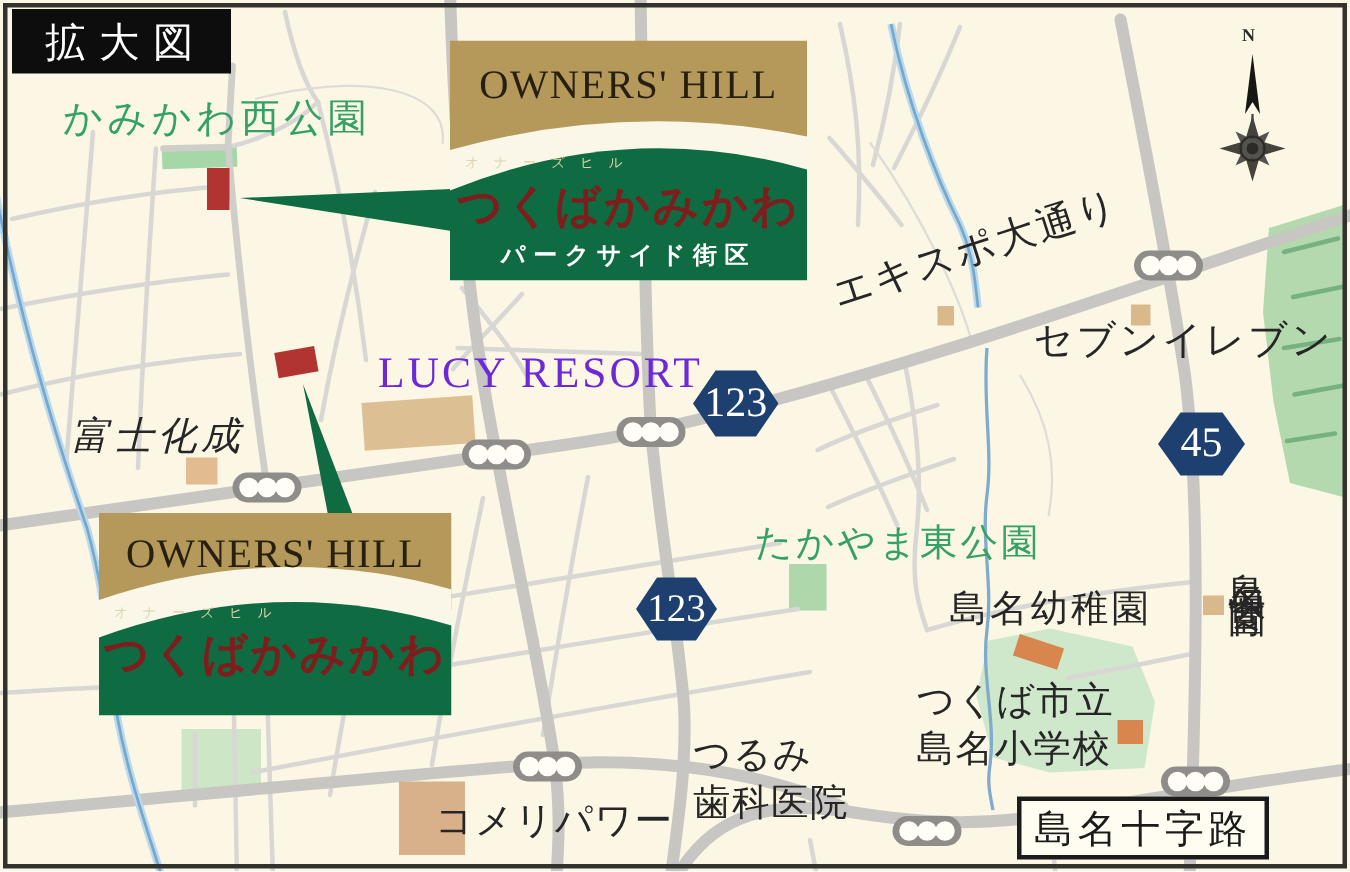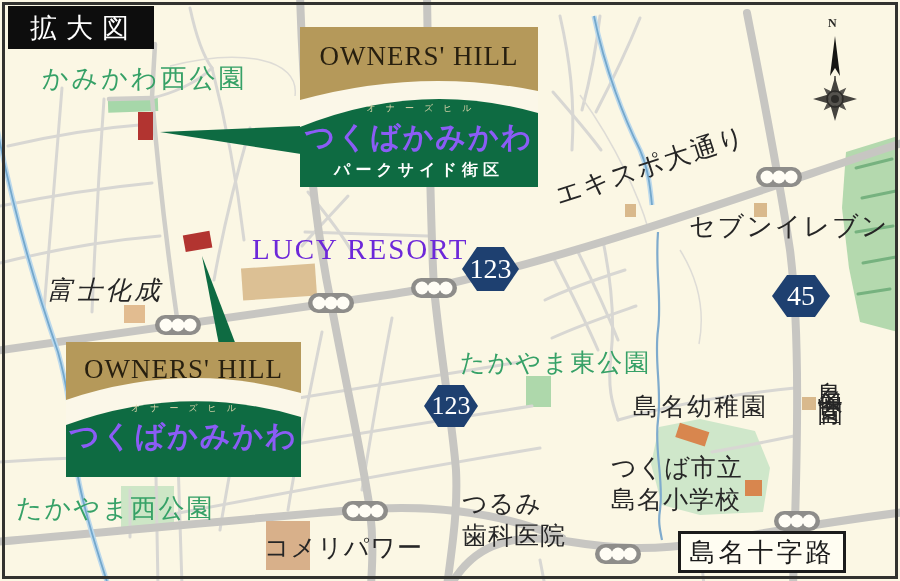--- a/index.html
+++ b/index.html
@@ -14,24 +14,24 @@
              color:#fff;font-size:27px;letter-spacing:9px;display:flex;align-items:center;
              justify-content:center;padding-left:6px;z-index:30;}
   .cross-box{position:absolute;left:678px;top:531px;width:162px;height:36px;background:#fffdf2;
              border:3px solid #1b1b1b;color:#1b1b1b;font-size:26px;letter-spacing:3px;
              display:flex;align-items:center;justify-content:center;z-index:30;}
   
   .badge{position:absolute;z-index:25;}
   .badge svg{position:absolute;left:0;top:0;}
   .badge .brand{position:absolute;left:0;width:100%;text-align:center;color:#271f0f;
                 font-size:27px;letter-spacing:1px;}
-  .badge .furi{position:absolute;left:0;width:100%;text-align:center;color:#ddd5ab;
+  .badge .furi{position:absolute;left:0;width:100%;text-align:left;color:#ddd5ab;
                font-size:9px;letter-spacing:10px;padding-left:10px;box-sizing:border-box;
                font-family:Liberation Serif, serif;}
-  .badge .name{position:absolute;left:0;width:100%;text-align:center;color:#8b5cf6;
+  .badge .name{position:absolute;left:0;width:100%;text-align:center;color:#7f1d1d;
                font-size:30px;font-weight:bold;letter-spacing:2px;
                font-family:"Liberation Sans","DejaVu Sans",sans-serif;}
   .badge .dist{position:absolute;left:0;width:100%;text-align:center;color:#ffffff;
                font-size:16px;font-weight:bold;letter-spacing:5px;
                font-family:"Liberation Sans","DejaVu Sans",sans-serif;}
   
   .route{position:absolute;z-index:20;}
   .route svg{position:absolute;left:0;top:0;}
   .route .num{position:absolute;left:0;top:0;width:100%;height:100%;display:flex;
               align-items:center;justify-content:center;color:#ffffff;font-size:28px;}
@@ -246,30 +246,29 @@
         <polygon points="0,22 15,1 43,1 58,22 43,43 15,43" fill="#1e4070"></polygon>
       </svg>
     <div class="num">45</div>
   </div>
 
   <div class="lbl green" style="left:42px;top:64px;font-size:26px;letter-spacing:3px;">かみかわ西公園</div>
   <div class="lbl" style="left:252px;top:233px;font-size:29px;letter-spacing:2px;color:#6d28d9;">LUCY RESORT</div>
   <div class="lbl" style="left:556px;top:182px;font-size:26px;letter-spacing:2px;transform:rotate(-18deg);transform-origin:left center;">エキスポ大通り</div>
   <div class="lbl" style="left:660px;top:212px;font-size:26px;letter-spacing:2px;margin-left:29px;">セブンイレブン</div>
   <div class="lbl" style="left:47px;top:276px;font-size:26px;letter-spacing:3px;font-style:italic;">富士化成</div>
-  <div class="lbl green" style="left:460px;top:349px;font-size:25px;letter-spacing:2px;">たかやま東公園</div>
+  <div class="lbl green" style="left:503px;top:349px;font-size:25px;letter-spacing:2px;">たかやま東公園</div>
   <div class="lbl" style="left:633px;top:393px;font-size:25px;letter-spacing:2px;">島名幼稚園</div>
   <div class="lbl" style="left:611px;top:452px;font-size:25px;letter-spacing:1px;line-height:32px;">
     <div>つくば市立</div>
     <div>島名小学校</div>
   </div>
   <div class="lbl" style="left:462px;top:488px;width:124px;font-size:25px;letter-spacing:1px;line-height:32px;">
     <div>つるみ</div>
     <div>歯科医院</div>
   </div>
-  <div class="lbl" style="left:264px;top:534px;font-size:25px;letter-spacing:1px;">コメリパワー</div>
-  <div class="lbl green" style="left:16px;top:494px;font-size:26px;letter-spacing:2px;">たかやま西公園</div>
+  <div class="lbl" style="left:290px;top:534px;font-size:25px;letter-spacing:1px;">コメリパワー</div>
   <div class="lbl vertical" style="left:815px;top:362px;font-size:25px;height:155px;">島名保育園</div>
 
   <div class="cross-box">島名十字路</div>
 
   <div class="frame"></div>
 </div>
 
 </body></html>

